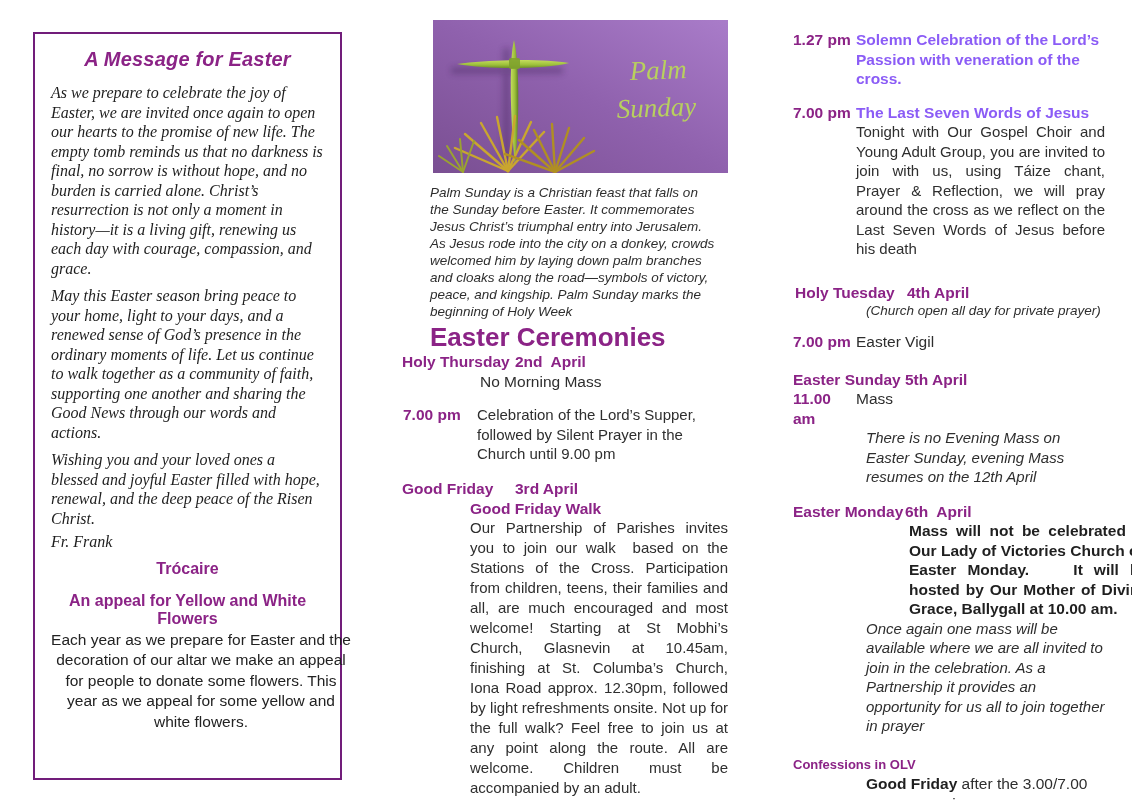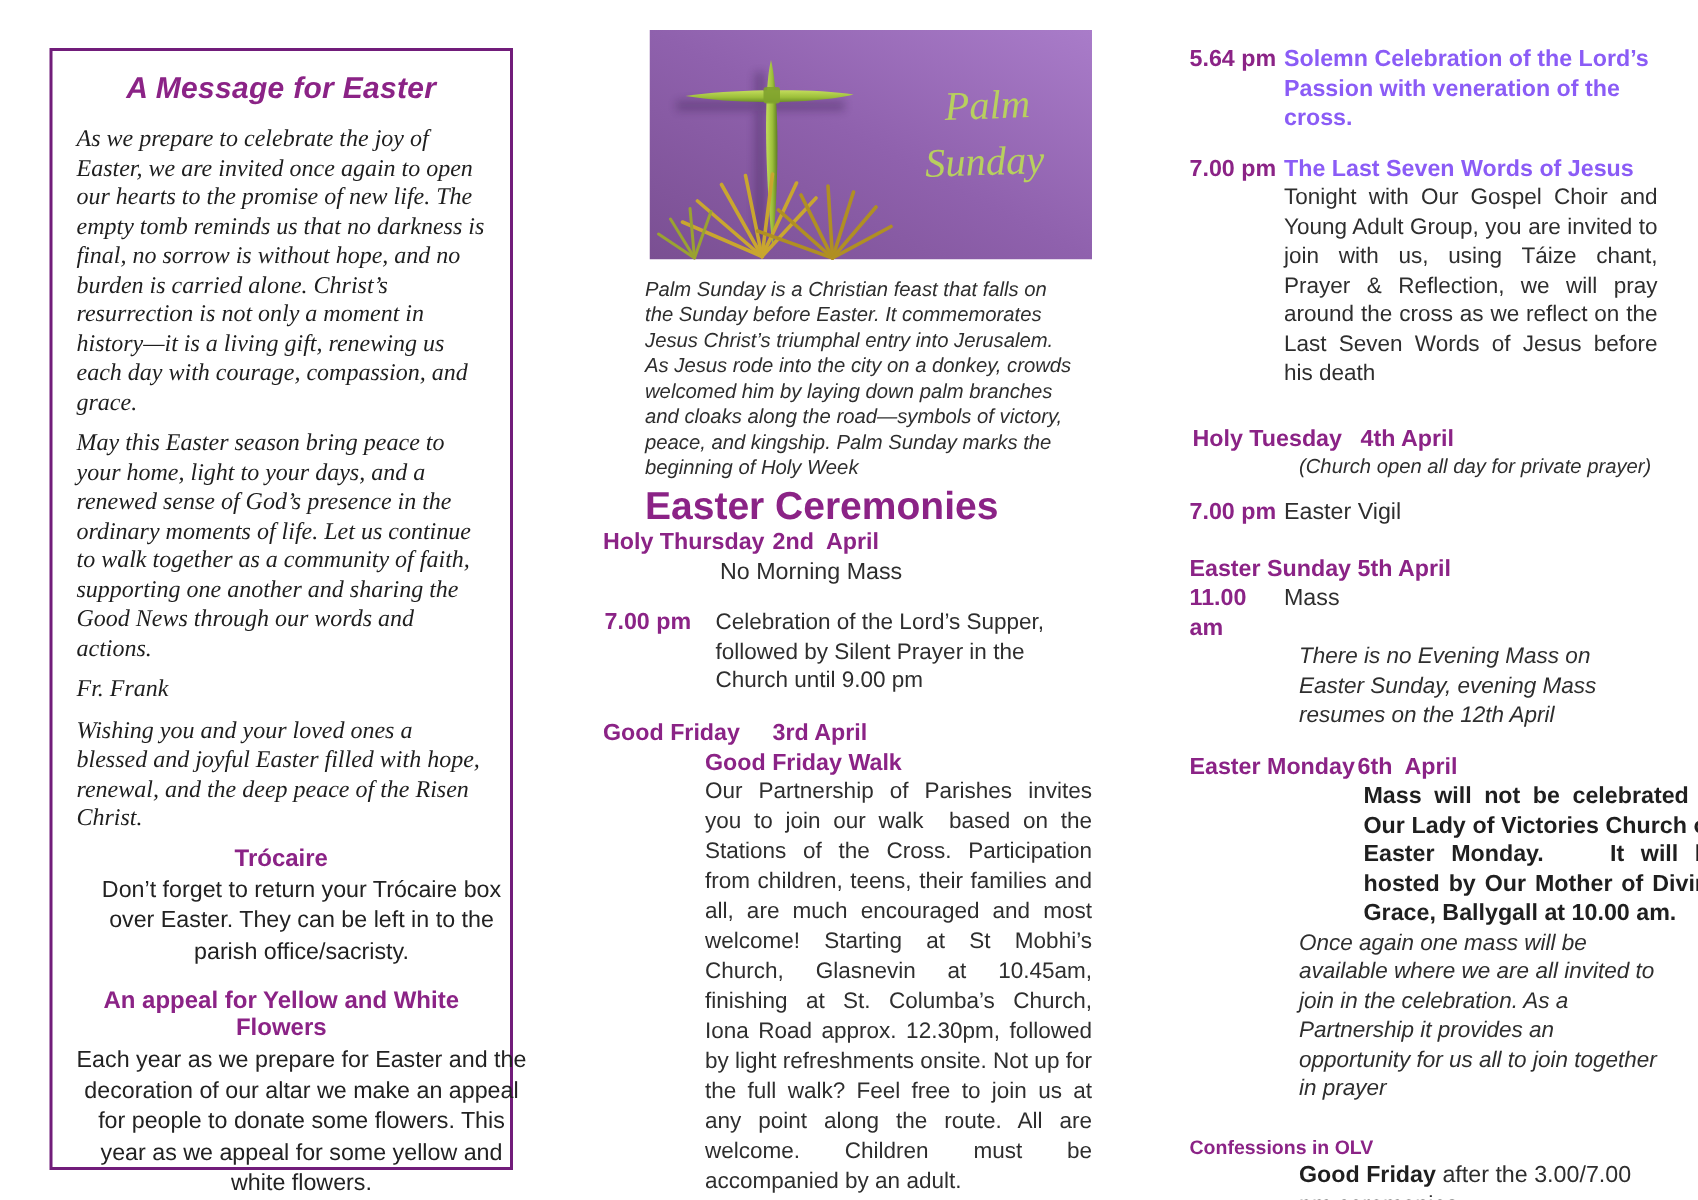--- a/index.html
+++ b/index.html
@@ -78,25 +78,24 @@
   .mt14{margin-top:14px;}.mt24{margin-top:24px;}.mt13{margin-top:13px;}
   .mt18{margin-top:18px;}.mt15{margin-top:15px;}.mt19{margin-top:19px;}
 </style>
 </head>
 <body>
 
 <div class="left-box">
   <div class="msg-title">A Message for Easter</div>
   <p class="script-p">As we prepare to celebrate the joy of Easter, we are invited once again to open our hearts to the promise of new life. The empty tomb reminds us that no darkness is final, no sorrow is without hope, and no burden is carried alone. Christ’s resurrection is not only a moment in history—it is a living gift, renewing us each day with courage, compassion, and grace.</p>
   <p class="script-p">May this Easter season bring peace to your home, light to your days, and a renewed sense of God’s presence in the ordinary moments of life. Let us continue to walk together as a community of faith, supporting one another and sharing the Good News through our words and actions.</p>
+  <p class="script-p script-sig">Wishing you and your loved ones a blessed and joyful Easter filled with hope, renewal, and the deep peace of the Risen Christ.</p>
   <p class="script-p" style="margin-top:0">Fr. Frank</p>
-  <p class="script-p script-sig">Wishing you and your loved ones a blessed and joyful Easter filled with hope, renewal, and the deep peace of the Risen Christ.</p>
 
   <div class="center-head">Trócaire</div>
-  <div class="center-body">Don’t forget to return your Trócaire box over Easter. They can be left in to the parish office/sacristy.</div>
 
   <div class="center-head" style="margin-top:14px">An appeal for Yellow and White Flowers</div>
   <div class="center-body">Each year as we prepare for Easter and the decoration of our altar we make an appeal for people to donate some flowers. This year as we appeal for some yellow and white flowers.</div>
 </div>
 
 <div class="mid-col">
 
   <svg class="palm-img" viewBox="0 0 295 153" aria-hidden="true">
     <defs>
       <linearGradient id="bgGrad" x1="0" y1="1" x2="1" y2="0">
@@ -182,21 +181,21 @@
     <span class="day">Good Friday</span>
     <span class="date">3rd April</span>
   </div>
   <div class="walk-head">Good Friday Walk</div>
   <div class="walk-body">Our Partnership of Parishes invites you to join our walk  based on the Stations of the Cross. Participation from children, teens, their families and all, are much encouraged and most welcome! Starting at St Mobhi’s Church, Glasnevin at 10.45am, finishing at St. Columba’s Church, Iona Road approx. 12.30pm, followed by light refreshments onsite. Not up for the full walk? Feel free to join us at any point along the route. All are welcome. Children must be accompanied by an adult.</div>
 </div>
 
 <div class="right-col">
 
   <div class="r-row">
-    <span class="time">5.64 pm</span>
+    <span class="time">1.27 pm</span>
     <span class="cell r-title">Solemn Celebration of the Lord’s Passion with veneration of the cross.</span>
   </div>
 
   <div class="r-row mt14">
     <span class="time">7.00 pm</span>
     <span class="cell">
       <div class="r-title">The Last Seven Words of Jesus</div>
       <div class="r-body">Tonight with Our Gospel Choir and Young Adult Group, you are invited to join with us, using Táize chant, Prayer &amp; Reflection, we will pray around the cross as we reflect on the Last Seven Words of Jesus before his death</div>
     </span>
   </div>

